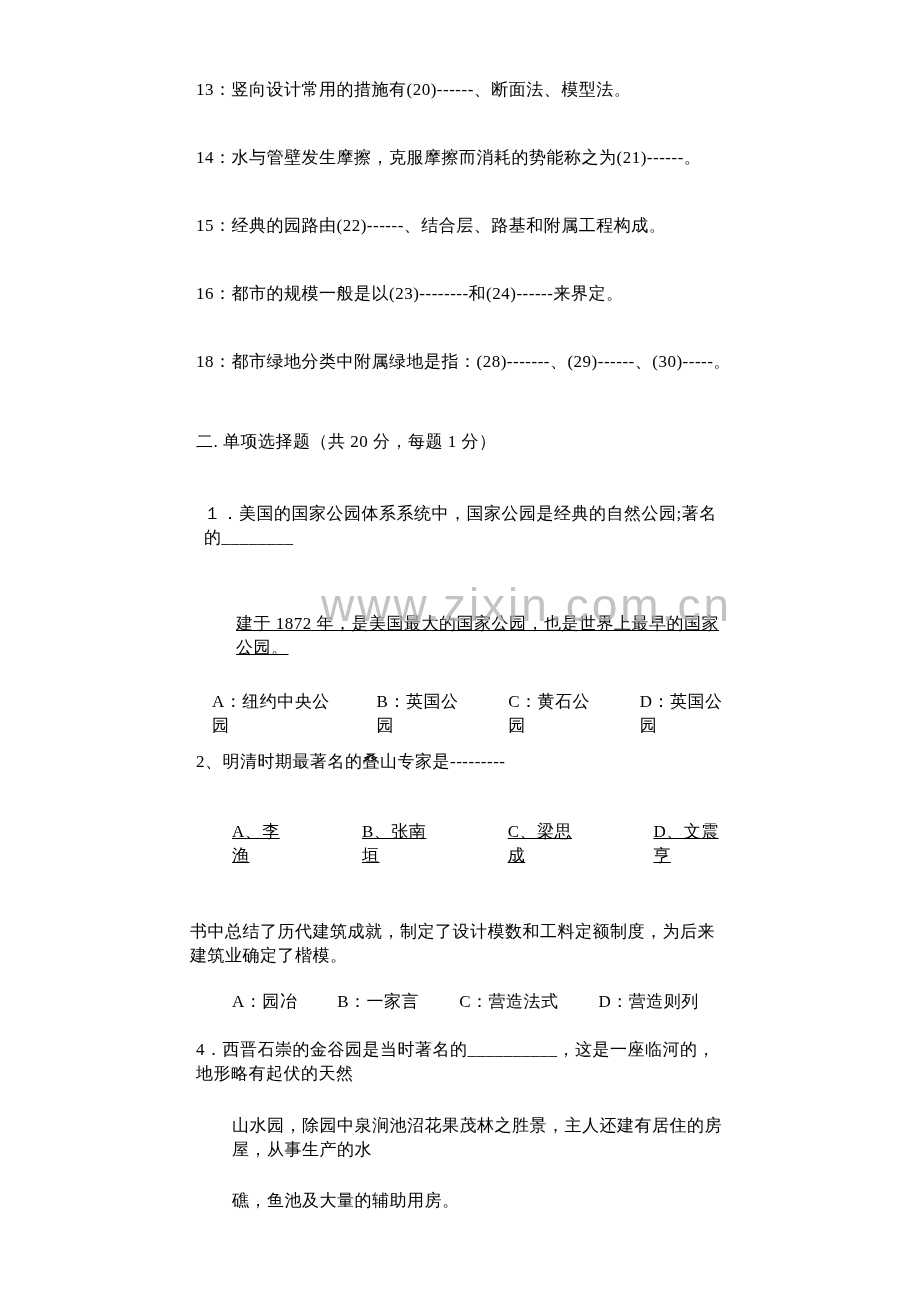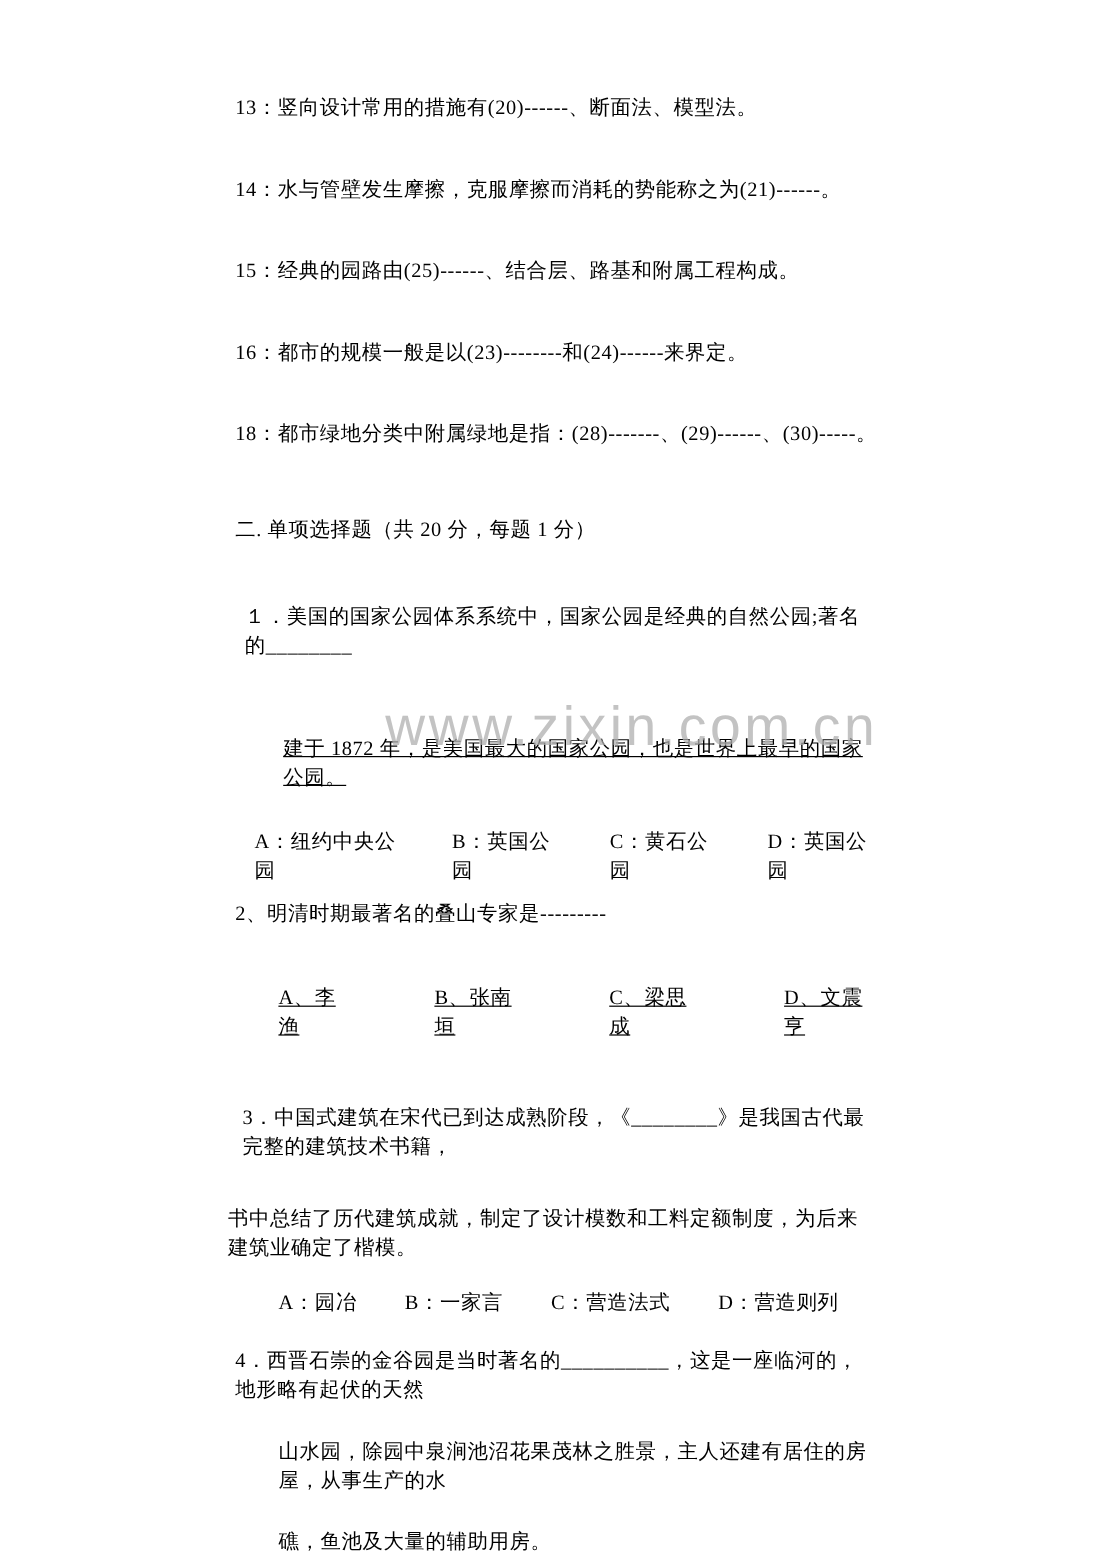--- a/index.html
+++ b/index.html
@@ -68,21 +68,21 @@
     white-space: nowrap;
   }
 </style>
 </head>
 <body>
 
 <div class="page">
 
   <p class="fill-line">13：竖向设计常用的措施有(20)------、断面法、模型法。</p>
   <p class="fill-line">14：水与管壁发生摩擦，克服摩擦而消耗的势能称之为(21)------。</p>
-  <p class="fill-line">15：经典的园路由(25)------、结合层、路基和附属工程构成。</p>
+  <p class="fill-line">15：经典的园路由(22)------、结合层、路基和附属工程构成。</p>
   <p class="fill-line">16：都市的规模一般是以(23)--------和(24)------来界定。</p>
   <p class="fill-line">18：都市绿地分类中附属绿地是指：(28)-------、(29)------、(30)-----。</p>
 
   <p class="section-title">二. 单项选择题（共 20 分，每题 1 分）</p>
 
   <p class="q-line q1-line1">１．美国的国家公园体系系统中，国家公园是经典的自然公园;著名的________</p>
   <p class="q-line q1-line2">建于 1872 年，是美国最大的国家公园，也是世界上最早的国家公园。</p>
   <p class="q-line q1-options options gap-narrow">
     <span>A：纽约中央公园</span>
     <span>B：英国公园</span>
@@ -91,21 +91,20 @@
   </p>
 
   <p class="q-line q2-line1">2、明清时期最著名的叠山专家是---------</p>
   <p class="q-line q2-options options gap-wide">
     <span>A、李渔</span>
     <span>B、张南垣</span>
     <span>C、梁思成</span>
     <span>D、文震亨</span>
   </p>
 
-  <p class="q-line q3-line1">3．中国式建筑在宋代已到达成熟阶段，《________》是我国古代最完整的建筑技术书籍，</p>
   <p class="q-line q3-line2">书中总结了历代建筑成就，制定了设计模数和工料定额制度，为后来建筑业确定了楷模。</p>
   <p class="q-line q3-options options gap-narrow">
     <span>A：园冶</span>
     <span>B：一家言</span>
     <span>C：营造法式</span>
     <span>D：营造则列</span>
   </p>
 
   <p class="q-line q4-line1">4．西晋石崇的金谷园是当时著名的__________，这是一座临河的，地形略有起伏的天然</p>
   <p class="q-line q4-line2">山水园，除园中泉涧池沼花果茂林之胜景，主人还建有居住的房屋，从事生产的水</p>

